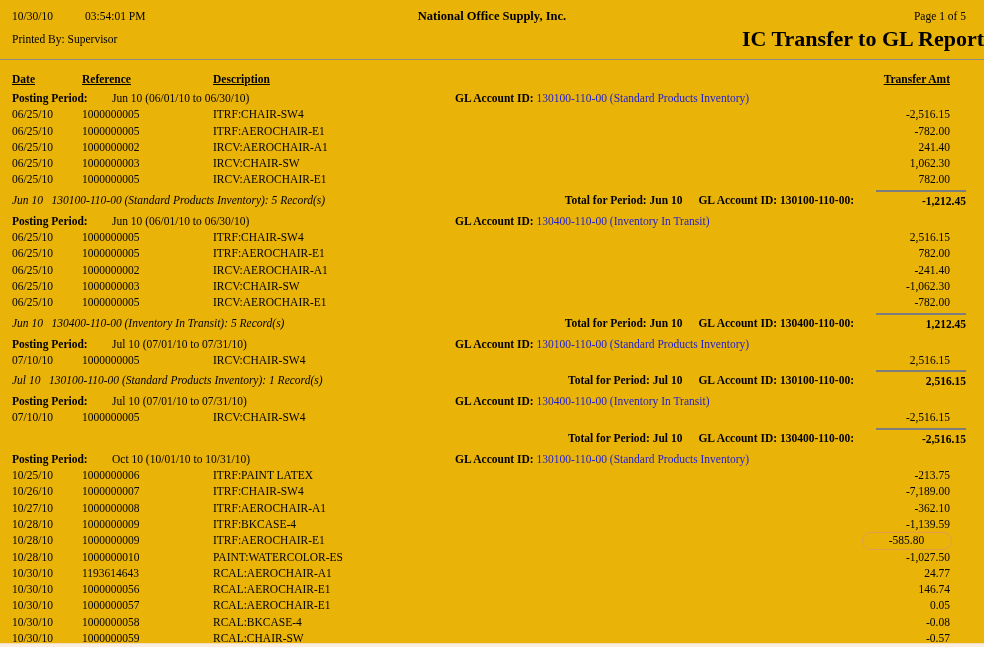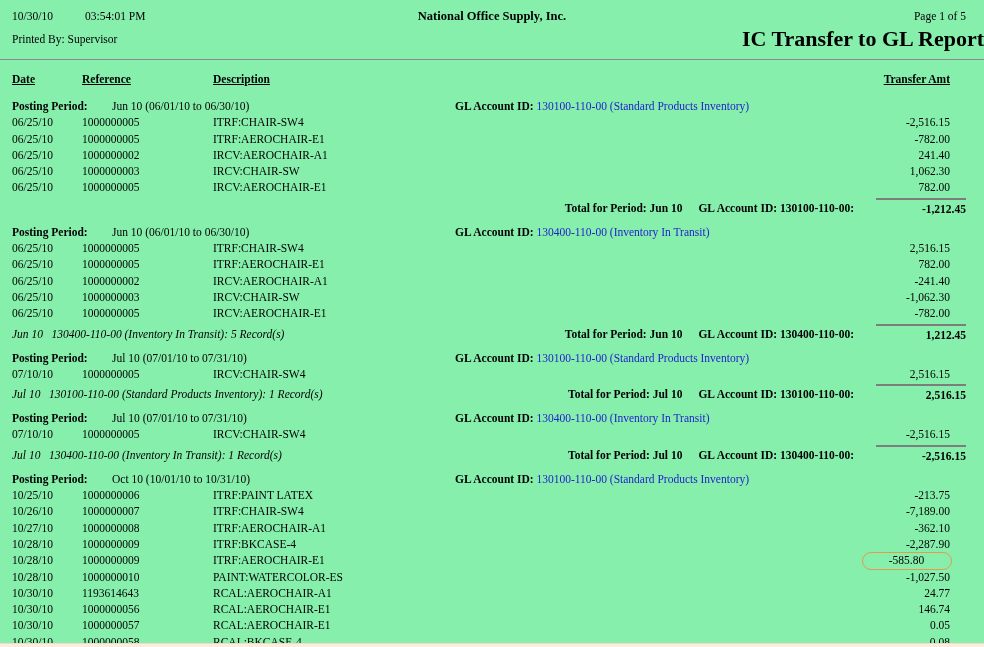--- a/index.html
+++ b/index.html
@@ -1,38 +1,38 @@
 <!DOCTYPE html>
 <html><head>
 <meta charset="utf-8">
 <style>
   * { margin:0; padding:0; box-sizing:border-box; }
   html,body { background:#e8e8e8; }
   .report {
-    width:984px; height:647px; position:relative; background:#86efac;
+    width:984px; height:647px; position:relative; background:#eab308;
     font-family:"Liberation Serif", serif; font-size:11.5px; color:#000;
     overflow:hidden; margin:0 auto;
   }
   .hdr { position:relative; height:60px; }
   .meta-date { position:absolute; left:12px; top:10px; }
   .meta-time { position:absolute; left:85px; top:10px; }
   .printed-by { position:absolute; left:12px; top:33px; }
   .company { position:absolute; top:9px; left:0; width:100%; text-align:center; font-weight:bold; font-size:12.5px; }
   .title   { position:absolute; top:26px; left:0; width:100%; text-align:right; font-weight:bold; font-size:22px; }
   .page-num { position:absolute; right:18px; top:10px; }
   .rule { position:absolute; left:0; right:0; top:59px; border-top:1px solid #8a8a8a; }
   .content { position:absolute; top:73px; left:0; right:0; }
   .colhead { position:relative; height:18px; font-weight:bold; }
   .u { text-decoration:underline; }
   .c-date { position:absolute; left:12px; }
   .c-ref  { position:absolute; left:82px; }
   .c-desc { position:absolute; left:213px; }
   .c-amt  { position:absolute; right:34px; text-align:right; }
   .row { position:relative; height:16.3px; line-height:15px; }
-  .pp-line { position:relative; height:16.3px; line-height:15px; font-weight:bold;margin-top:8px; }
+  .pp-line { position:relative; height:16.3px; line-height:15px; font-weight:bold; }
   .pp-label { position:absolute; left:12px; }
   .pp-value { position:absolute; left:112px; font-weight:normal; }
   .gl-block { position:absolute; left:455px; font-weight:normal; white-space:nowrap;text-align:center; }
   .bold { font-weight:bold; }
   .blue { color:#2222cc; }
   .summary-line { position:relative; height:20px; line-height:15px; padding-top:4px; margin-bottom:5px; }
   .italic { position:absolute; left:12px; font-style:italic; white-space:pre; }
   .total-block { position:absolute; right:18px; top:1px; display:flex; align-items:flex-start; font-weight:bold; white-space:nowrap; }
   .total-period { margin-right:16px; padding-top:3px; }
   .total-account { padding-top:3px; }
@@ -92,20 +92,21 @@
             <span class="c-desc">IRCV:CHAIR-SW</span>
             <span class="c-amt">1,062.30</span>
           </div>
           <div class="row">
             <span class="c-date">06/25/10</span>
             <span class="c-ref">1000000005</span>
             <span class="c-desc">IRCV:AEROCHAIR-E1</span>
             <span class="c-amt">782.00</span>
           </div>
           <div class="summary-line">
+            <span class="italic">Jun 10   130100-110-00 (Standard Products Inventory): 5 Record(s)</span>
             <span class="total-block">
               <span class="total-period">Total for Period: Jun 10</span>
               <span class="total-account">GL Account ID: 130100-110-00:</span>
               <span class="total-amt">-1,212.45</span>
             </span>
           </div>
         </div>
         <div class="section">
           <div class="pp-line">
             <span class="pp-label">Posting Period:</span>
@@ -178,21 +179,20 @@
             <span class="pp-value">Jul 10 (07/01/10 to 07/31/10)</span>
             <span class="gl-block"><span class="bold">GL Account ID: </span><span class="blue">130400-110-00 (Inventory In Transit)</span></span>
           </div>
           <div class="row">
             <span class="c-date">07/10/10</span>
             <span class="c-ref">1000000005</span>
             <span class="c-desc">IRCV:CHAIR-SW4</span>
             <span class="c-amt">-2,516.15</span>
           </div>
           <div class="summary-line">
-            <span class="italic">Jul 10   130400-110-00 (Inventory In Transit): 1 Record(s)</span>
             <span class="total-block">
               <span class="total-period">Total for Period: Jul 10</span>
               <span class="total-account">GL Account ID: 130400-110-00:</span>
               <span class="total-amt">-2,516.15</span>
             </span>
           </div>
         </div>
         <div class="section">
           <div class="pp-line">
             <span class="pp-label">Posting Period:</span>
@@ -214,21 +214,21 @@
           <div class="row">
             <span class="c-date">10/27/10</span>
             <span class="c-ref">1000000008</span>
             <span class="c-desc">ITRF:AEROCHAIR-A1</span>
             <span class="c-amt">-362.10</span>
           </div>
           <div class="row">
             <span class="c-date">10/28/10</span>
             <span class="c-ref">1000000009</span>
             <span class="c-desc">ITRF:BKCASE-4</span>
-            <span class="c-amt">-2,287.90</span>
+            <span class="c-amt">-1,139.59</span>
           </div>
           <div class="row">
             <span class="c-date">10/28/10</span>
             <span class="c-ref">1000000009</span>
             <span class="c-desc">ITRF:AEROCHAIR-E1</span>
             <span class="c-amt"><span class="hl">-585.80</span></span>
           </div>
           <div class="row">
             <span class="c-date">10/28/10</span>
             <span class="c-ref">1000000010</span>

